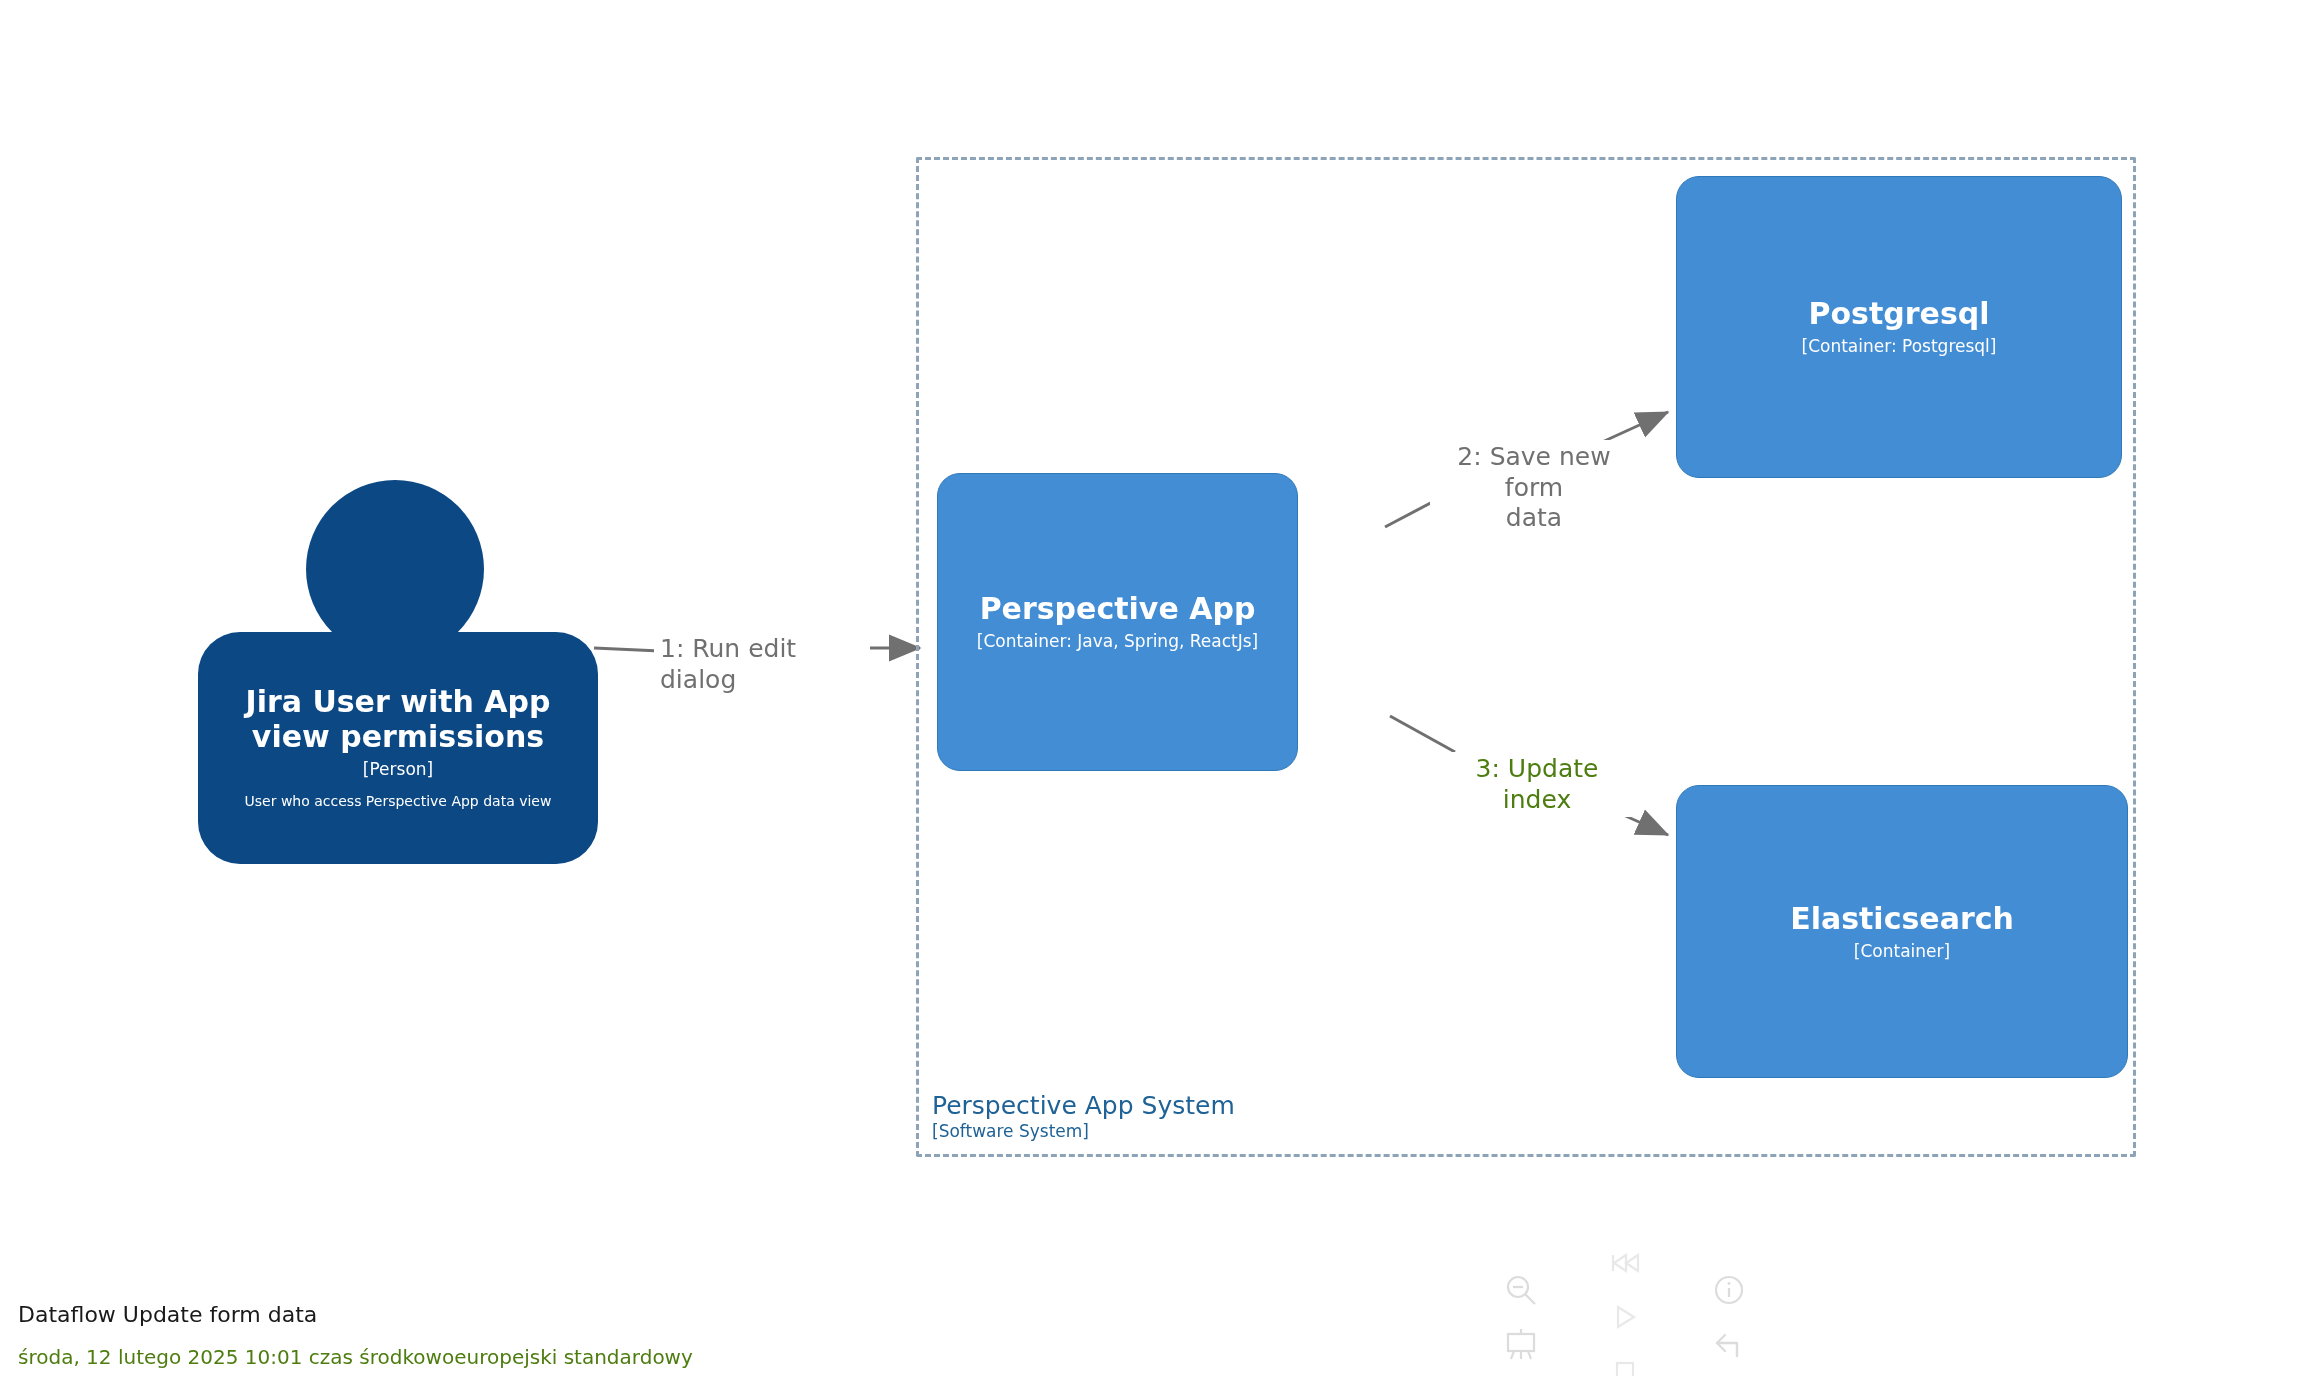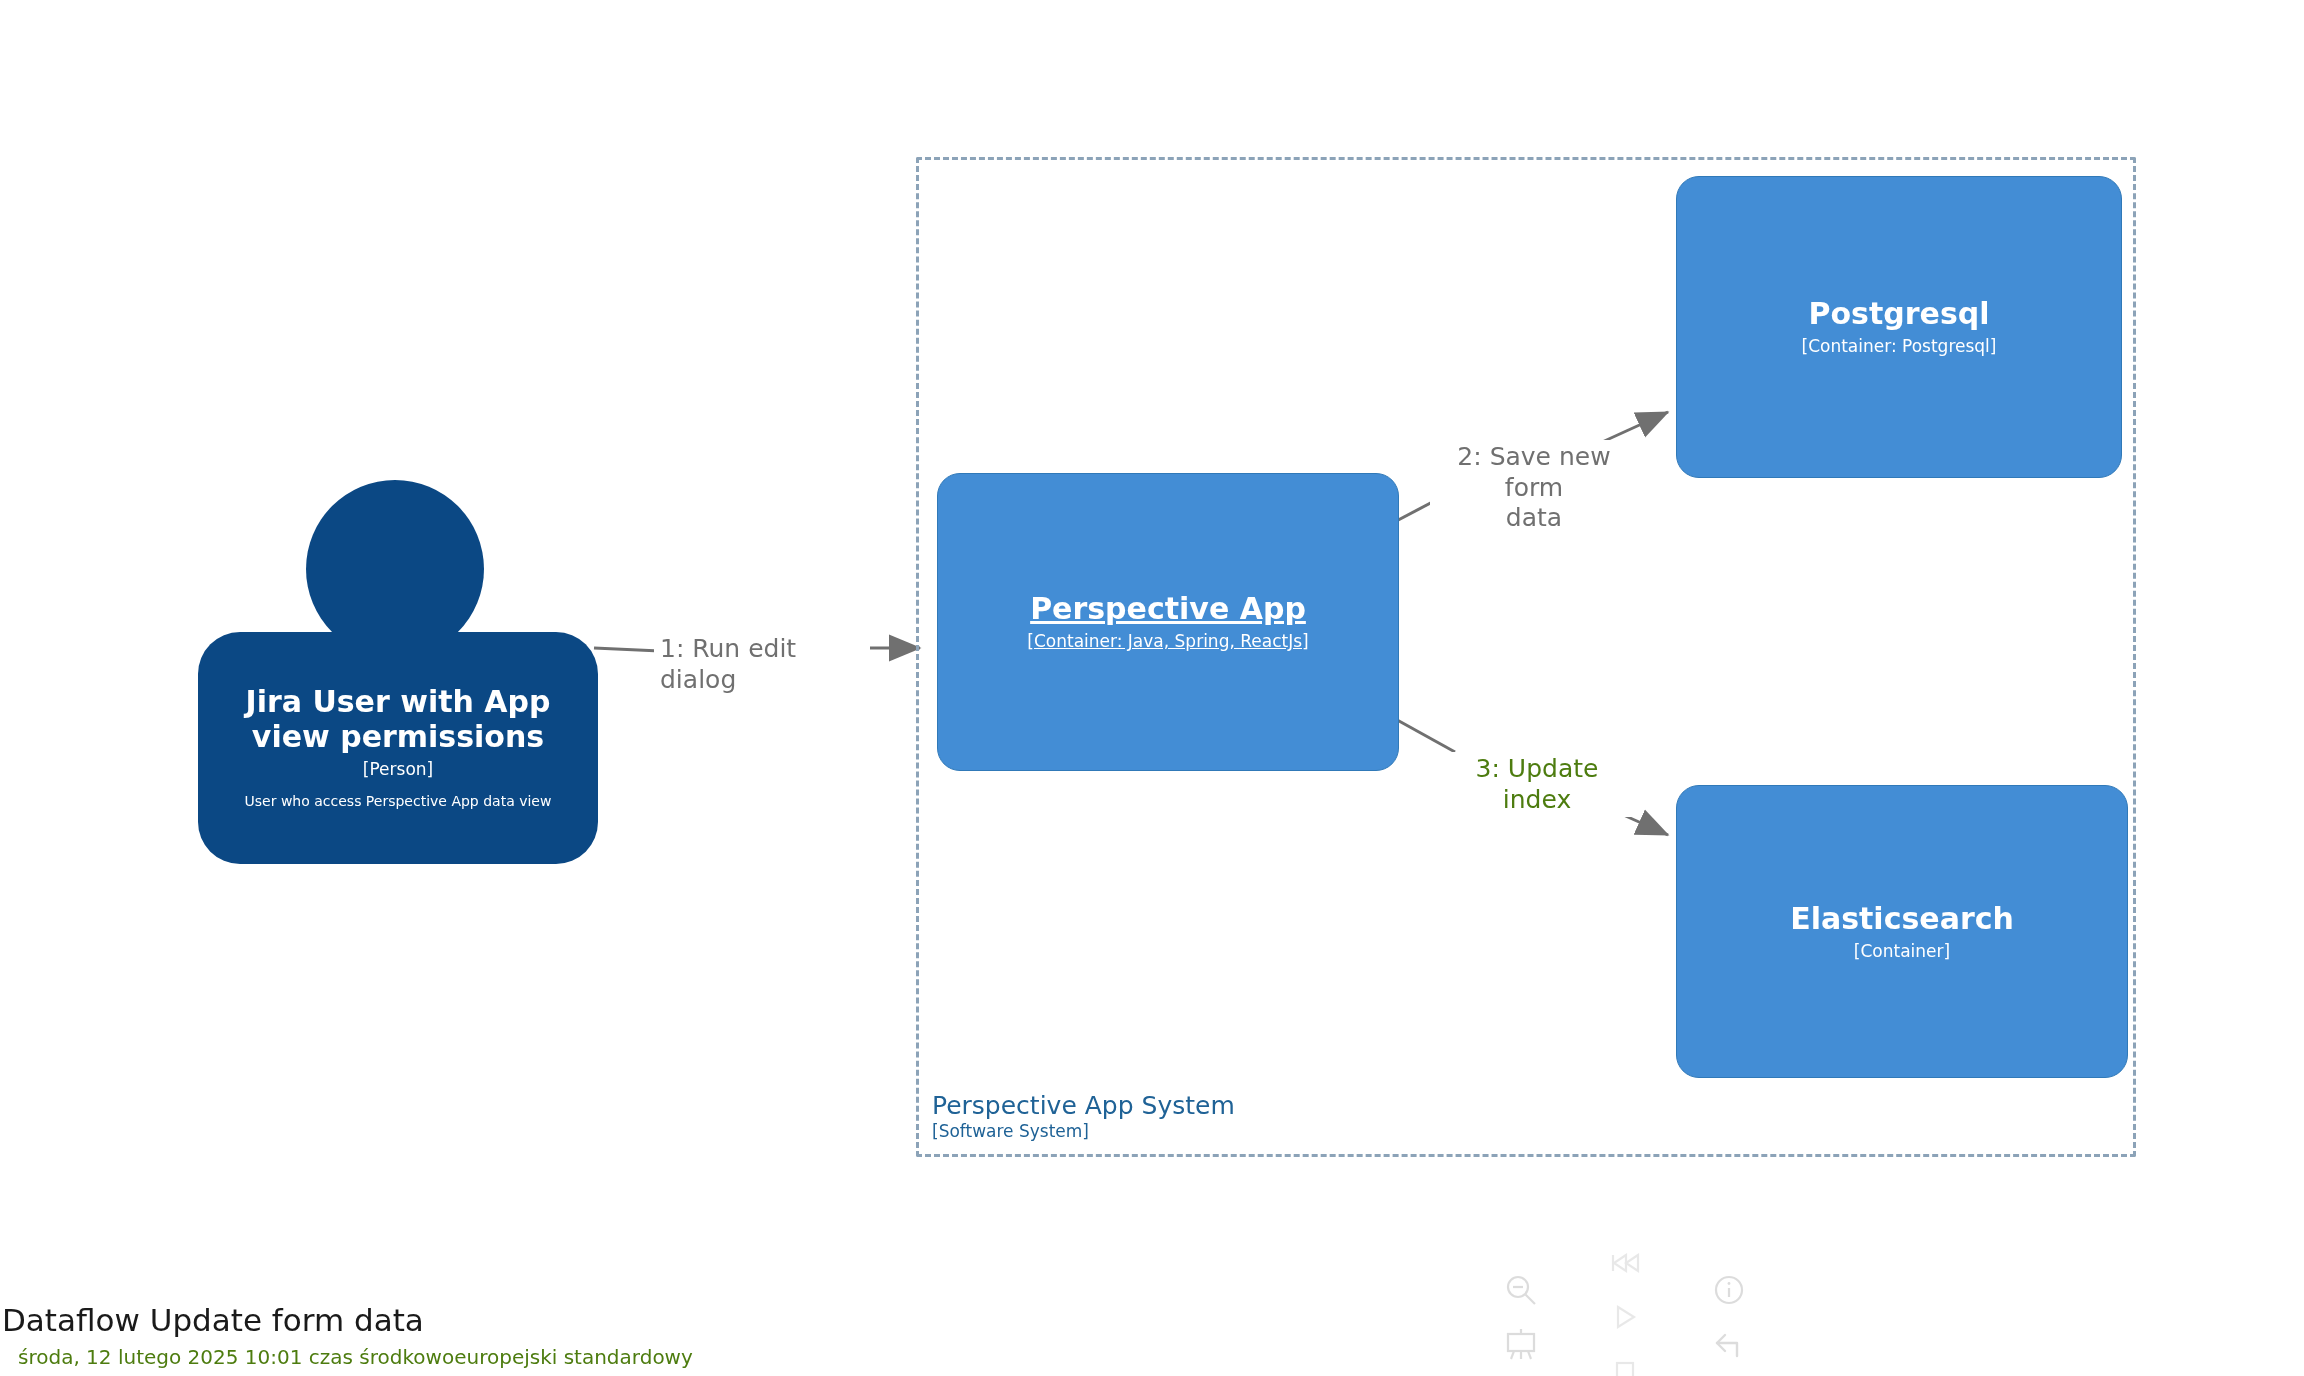--- a/index.html
+++ b/index.html
@@ -85,23 +85,22 @@
   .container-box {
     background: #438DD5;
     border: 1px solid #3079B8;
     border-radius: 23px;
   }
 
   
   #node-perspective-app {
     left: 937px;
     top: 473px;
-    width: 462px;
+    width: 361px;
     height: 298px;
-    text-decoration: underline;
   }
   
   #node-postgresql {
     left: 1676px;
     top: 176px;
     width: 446px;
     height: 148px;
     
     height: 146px;
   }
@@ -185,23 +184,23 @@
     padding: 2px 6px;
     box-sizing: border-box;
   }
   #rel-label-1 { left: 654px; top: 632px; width: 216px; text-align: left; }
   #rel-label-2 { left: 1430px; top: 440px; width: 208px; }
   #rel-label-3 { left: 1437px; top: 752px; width: 200px; }
 
   
   .footer-title {
     position: absolute;
-    left: 2px;
+    left: 18px;
     top: 1302px;
-    font-size: 31px;
+    font-size: 22px;
     color: #1A1A1A;
     font-weight: 400;
     white-space: nowrap;
   }
   .footer-sub {
     position: absolute;
     left: 18px;
     top: 1345px;
     font-size: 20px;
     color: #4d7c0f;

